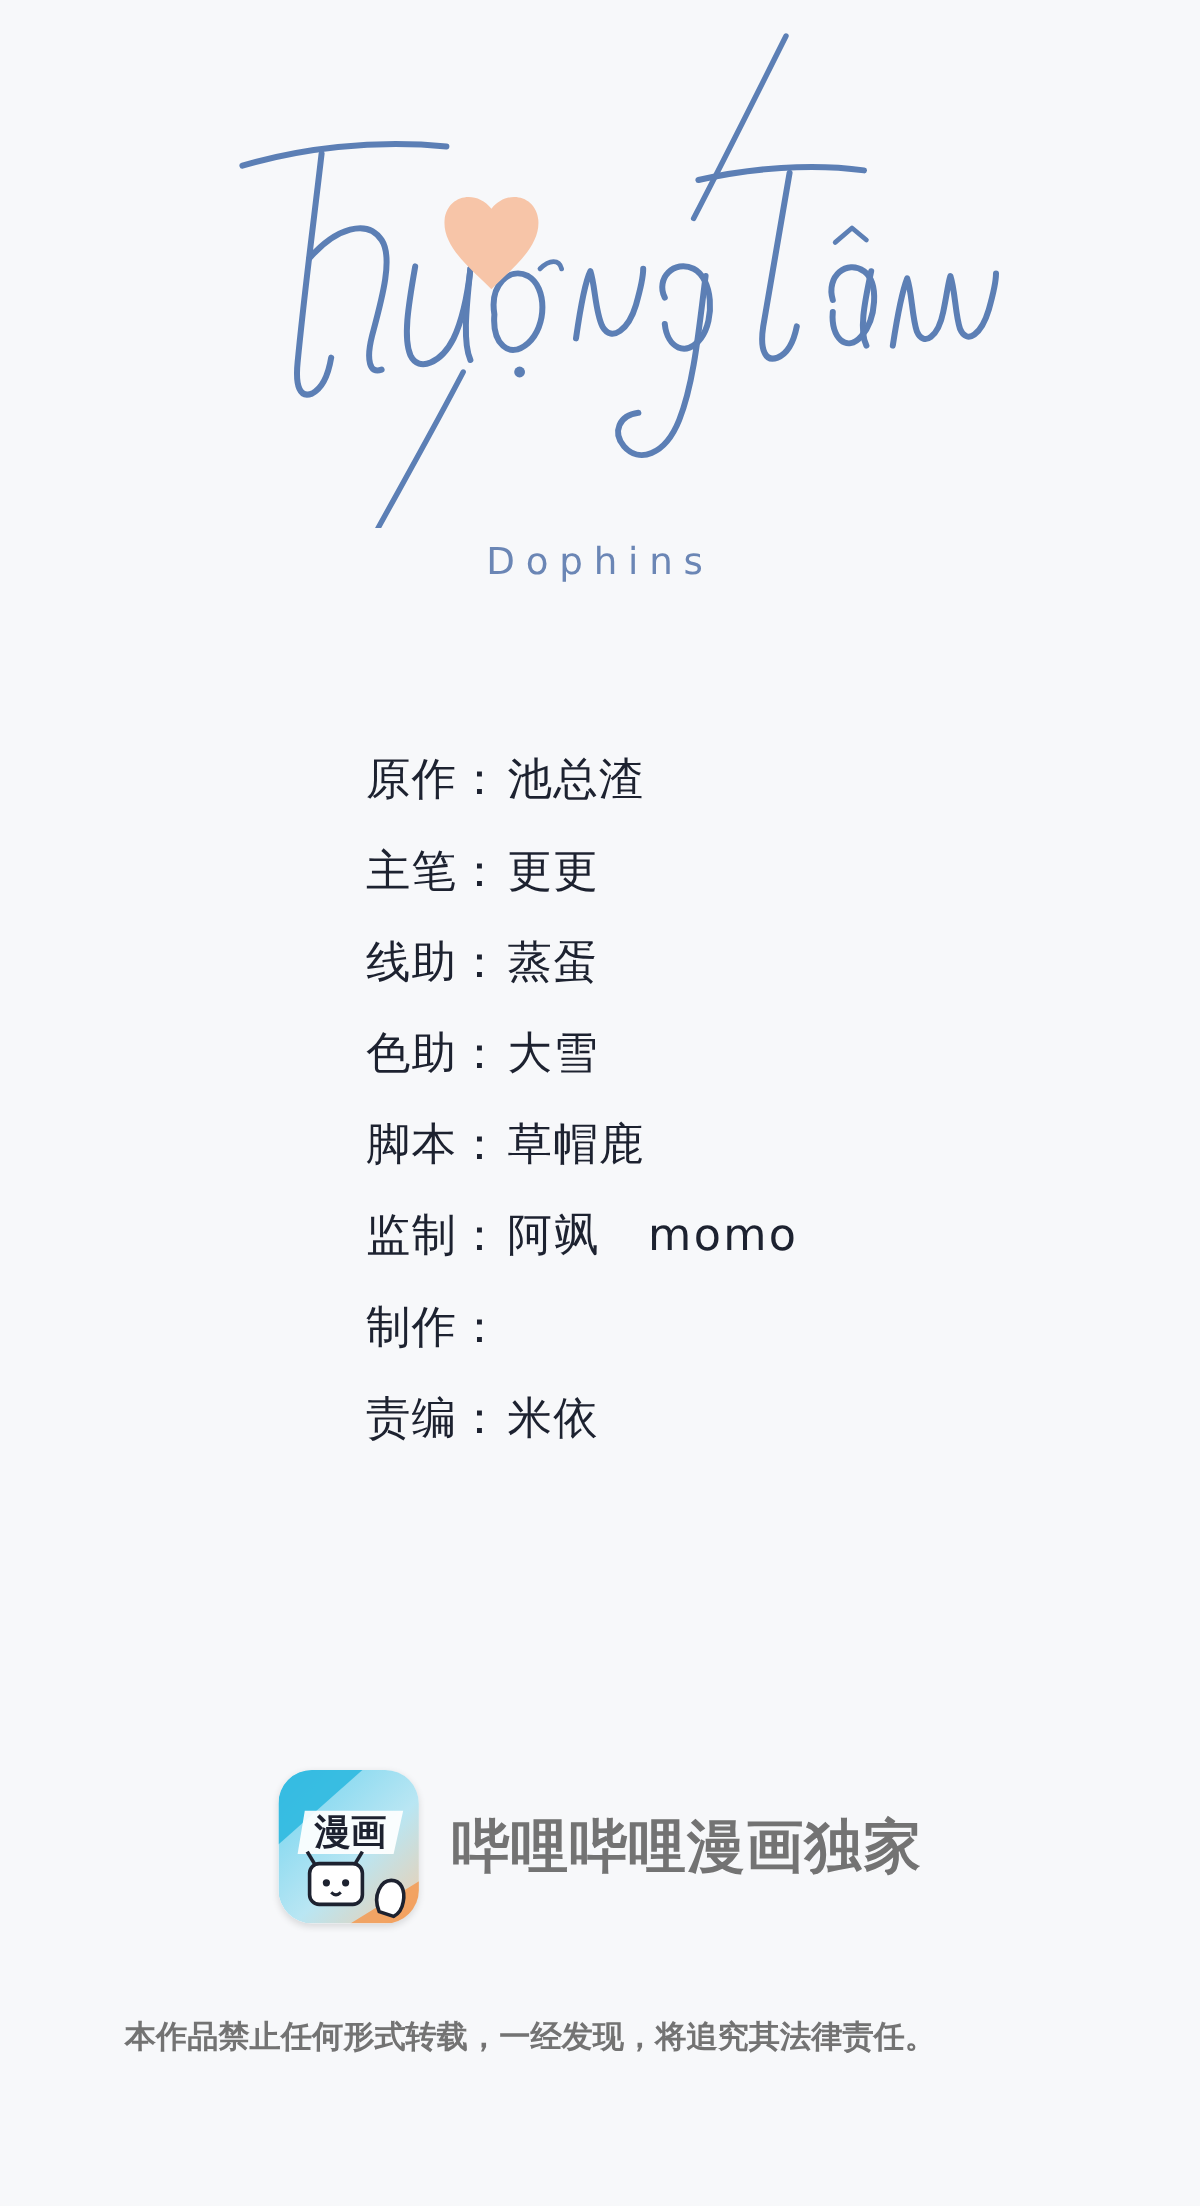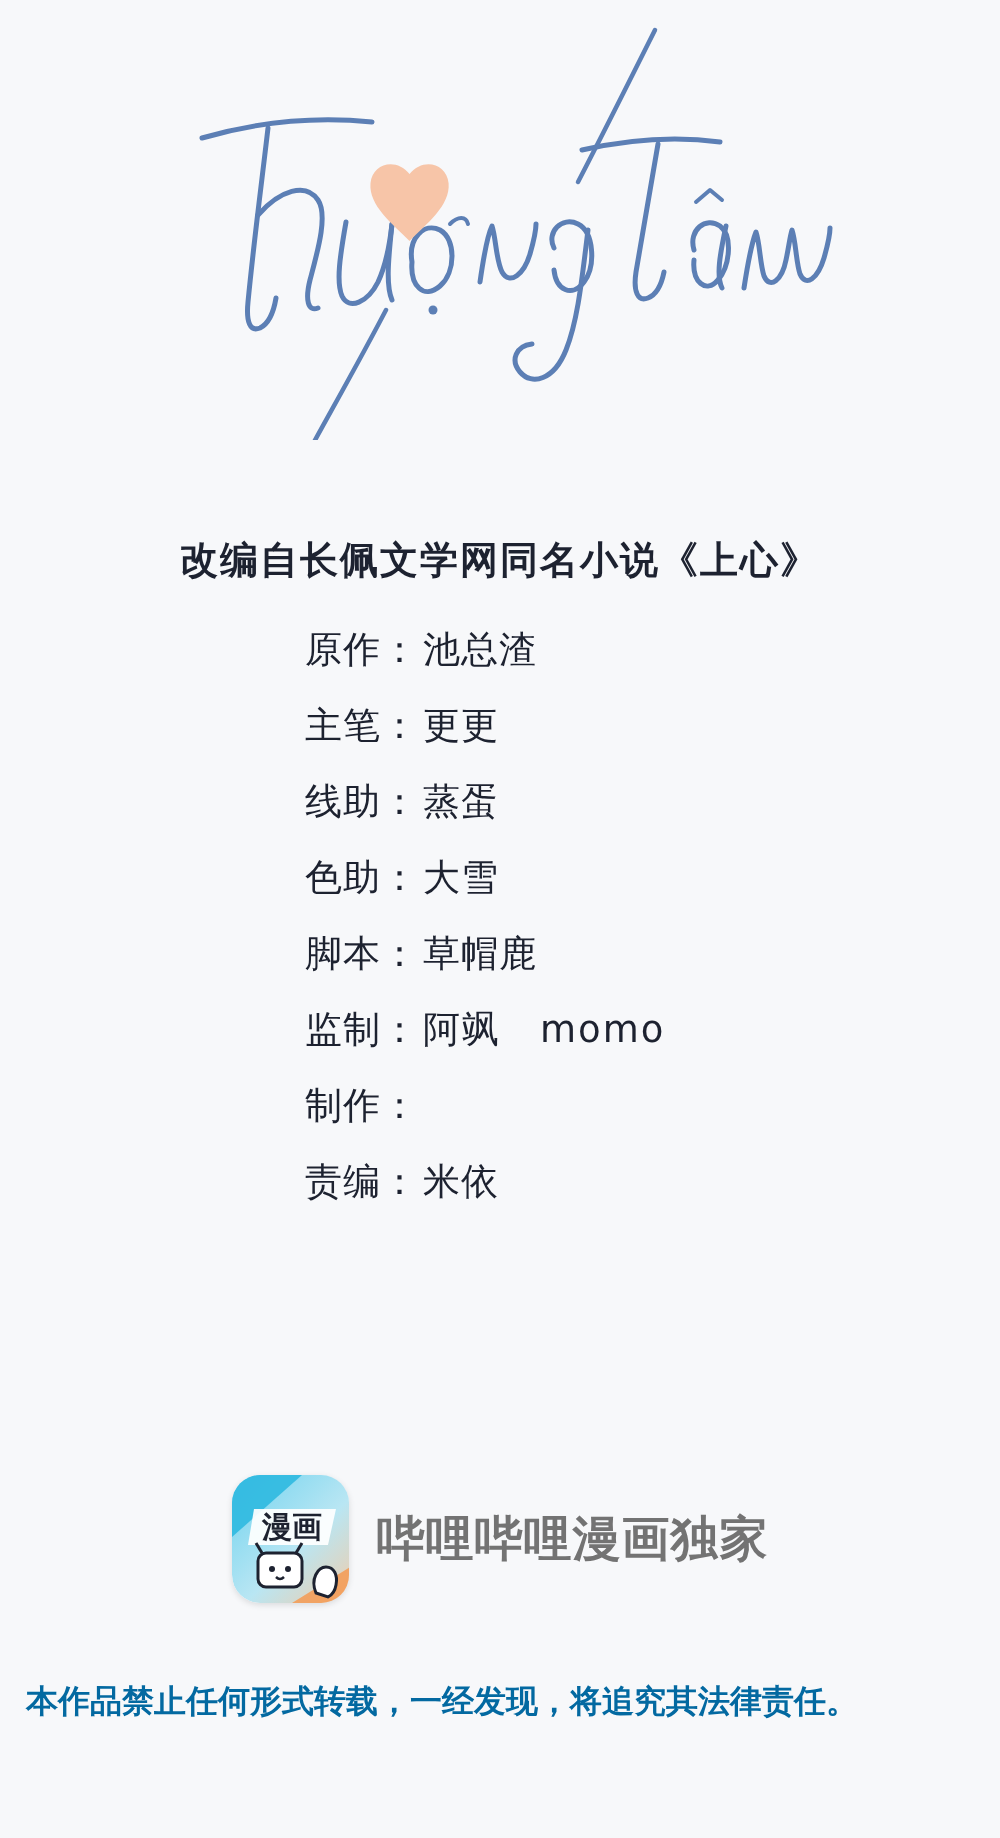--- a/index.html
+++ b/index.html
@@ -123,23 +123,23 @@
 
   
   .notice {
     position: absolute;
     left: 0;
     top: 1680px;
     width: 884px;
     text-align: center;
     font-family: "DejaVu Sans", sans-serif;
     font-weight: bold;
-    font-size: 32px;
+    font-size: 26px;
     letter-spacing: 0px;
-    color: #0369a1;
+    color: #737373;
   }
 </style>
 </head>
 <body>
 
 <div class="page">
 
   <div class="logo-block">
     <svg class="logo-svg" width="700" height="430" viewBox="0 0 700 430">
       <g fill="none" stroke="#5c7fb5" stroke-linecap="round" stroke-linejoin="round">
@@ -174,23 +174,23 @@
 
         <path d="M546 192 L 560 180 L 572 190" stroke-width="4"></path>
 
         <path d="M594 278 C 598 252, 602 232, 606 222 C 610 234, 610 254, 614 266 C 620 280, 632 270, 636 250 C 639 236, 640 226, 642 220 C 646 232, 646 252, 650 264 C 656 278, 668 268, 674 248 C 678 234, 680 224, 680 218" stroke-width="5"></path>
       </g>
 
       <g>
         <path d="M262 118 C 248 100, 222 106, 220 128 C 218 152, 244 172, 262 190 C 280 172, 306 152, 304 128 C 302 106, 276 100, 262 118 Z" fill="#f7c5a8" transform="translate(1,45) scale(0.93) translate(16,10)"></path>
       </g>
     </svg>
+    <div class="logo-sub">Dophins</div>
   </div>
 
-  <div class="headline">改编自长佩文学网同名小说《上心》</div>
 
   <div class="credits">
 
     <div class="credit-row">
       <span class="credit-role">原作</span>
       <span class="credit-sep">：</span>
       <span class="credit-name">池总渣</span>
     </div>
 
     <div class="credit-row">

